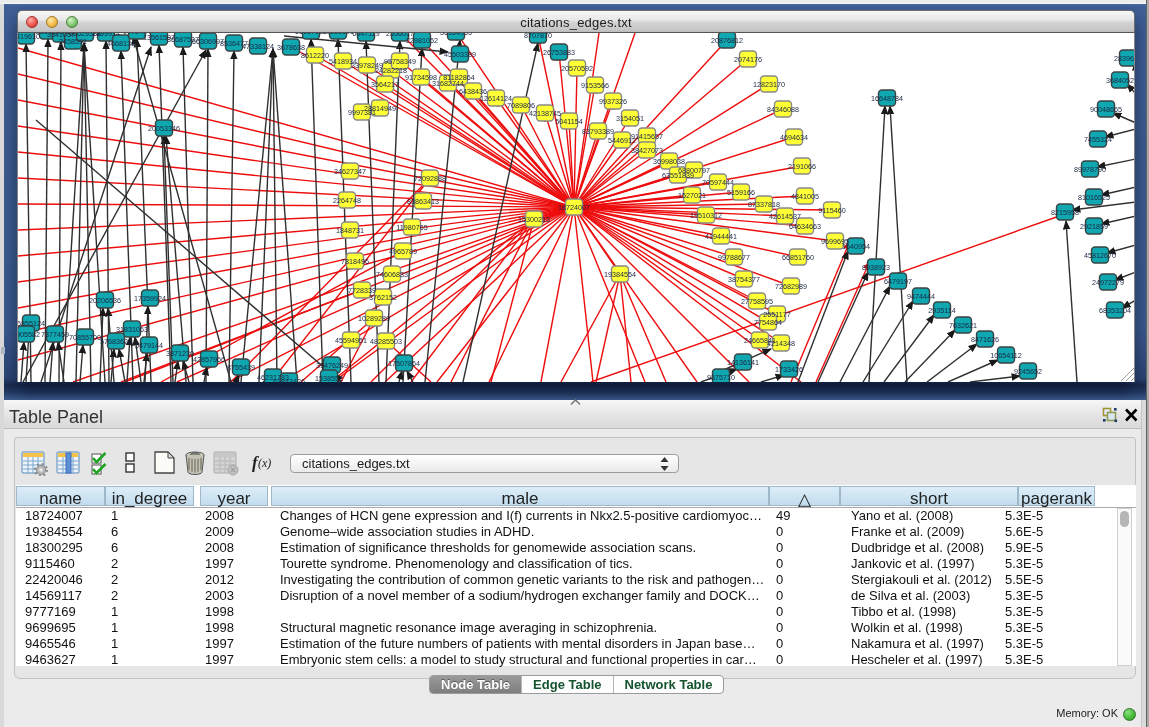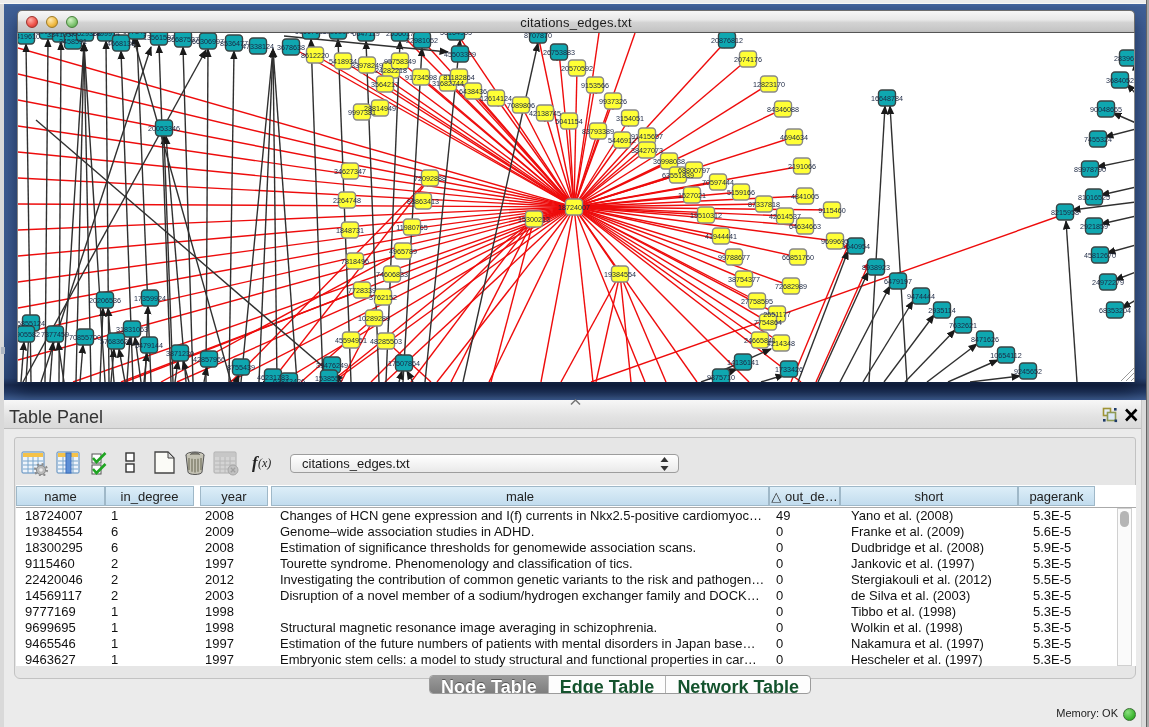--- a/index.html
+++ b/index.html
@@ -27,34 +27,34 @@
   background:linear-gradient(#f7f7f7,#e2e2e2 60%,#dadada); border-bottom:1px solid #bcbcbc; }
 .phead .t { position:absolute; left:9px; top:7px; font-size:18px; color:#333; }
 .pbox { position:absolute; left:14px; top:37px; width:1122px; height:242px;
   background:#e6e6e6; border:1px solid #c2c2c2; border-radius:3px 3px 6px 6px; }
 .icons { position:absolute; left:0px; top:12px; height:24px; }
 .combo { position:absolute; left:275px; top:16px; width:389px; height:19px;
   background:linear-gradient(#ffffff,#f2f2f2 60%,#e9e9e9); border:1px solid #9d9d9d;
   border-radius:4px; font-size:13px; color:#1a1a1a; padding:0 0 0 11px; line-height:18px; }
 .thead { position:absolute; left:1px; top:47px; width:1120px; height:22px; background:#fff; }
 .th { position:absolute; top:1px; height:20px; background:linear-gradient(#ddeef8,#c2dcee);
-  border:1px solid #9fb8c8; font-size:13px; color:#222; text-align:center; padding-top:2px; }
+  border:1px solid #9fb8c8; font-size:17px; color:#222; text-align:center; padding-top:2px; }
 .tbody { position:absolute; left:1px; top:69px; width:1120px; height:159px; background:#fff;
   border-top:1px solid #aaa; }
 .tr { position:relative; height:16px; font-size:13px; color:#111; white-space:nowrap; }
 .tr span { position:absolute; top:0; }
 .c0 { left:9px; } .c1 { left:95px; } .c2 { left:189px; } .c3 { left:264px; }
-.c4 { left:760px; } .c5 { left:835px; } .c6 { left:989px;margin-left:28px; }
+.c4 { left:760px; } .c5 { left:835px; } .c6 { left:989px; }
 .vsb { position:absolute; right:3px; top:70px; width:15px; height:158px; background:#fafafa;
   border:1px solid #d0d0d0; }
 .vsb .th2 { position:absolute; left:2px; top:2px; width:9px; height:16px; background:#b5b5b5;
   border-radius:5px; }
 .tabs { position:absolute; left:429px; top:275px; height:19px; display:flex;
   border:1px solid #9b9b9b; border-radius:4px; overflow:hidden; background:#fdfdfd;
-  font-size:18px; font-weight:bold; }
+  font-size:13px; font-weight:bold; }
 .tab { padding:1px 11px 0 11px; color:#14532d; border-right:1px solid #b5b5b5; }
 .tab.sel { background:linear-gradient(#9a9a9a,#7e7e7e); color:#fff; text-shadow:0 -1px 0 #555; }
 .mem { position:absolute; right:31px; top:307px; font-size:11px; color:#222; }
 .dot { position:absolute; right:13px; top:308px; width:13px; height:13px; border-radius:50%;
   background:radial-gradient(circle at 35% 30%, #8ae07e, #35b32a 70%, #1d8f15);
   border:1px solid #3a6d35; }
 </style></head>
 <body>
 <div class="desk"></div>
 <svg width="12" height="7" style="position:absolute;left:570px;top:399px;z-index:8">

